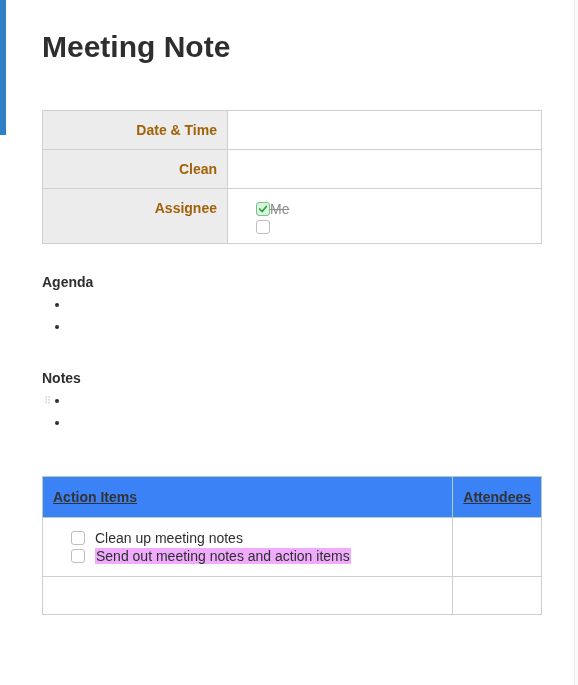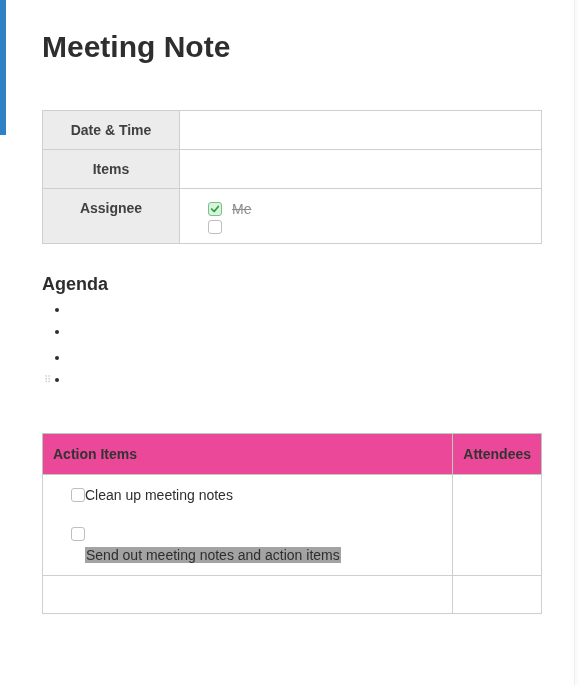--- a/index.html
+++ b/index.html
@@ -39,32 +39,31 @@
     border-collapse: collapse;
     font-size: 14px;
   }
   table.meta th, table.meta td {
     border: 1px solid #cfcfcf;
     padding: 11px 10px;
     vertical-align: top;
   }
   table.meta th {
     background: #ececec;
-    color: #404040;
-    font-weight: 700;
-    text-align: center;
-    width: 137px;
+    color: #a16207;
+    font-weight: 700;
+    text-align: right;
+    width: 185px;
   }
   .attendees-cell {
     padding: 9px 28px !important;
   }
   .attendee-row {
     display: flex;
     align-items: center;
-    gap: 10px;
     line-height: 22px;
     text-align: center;
   }
   .chk {
     width: 14px; height: 14px;
     border: 1px solid #bebebe;
     border-radius: 3px;
     background: #fff;
     cursor: pointer;
     display: inline-flex;
@@ -78,21 +77,21 @@
   }
   .chk.green svg { width: 10px; height: 10px; }
   .struck {
     text-decoration: line-through;
     color: #8b8b8b;
     font-size: 14px;
   }
 
   
   .section-h {
-    font-size: 18px;
+    font-size: 14px;
     font-weight: 700;
     margin: 30px 0 6px 0;
   }
   ul.bullets {
     margin: 4px 0 0 0;
     padding-left: 28px;
   }
   ul.bullets li {
     height: 22px;
     font-size: 14px;
@@ -114,53 +113,53 @@
   }
 
   
   table.actions {
     width: 100%;
     border-collapse: collapse;
     font-size: 14px;
     margin-top: 40px;
   }
   table.actions th {
-    background: #ec4899;
+    background: #3b82f6;
     color: #333;
     border: 1px solid #b7cdbc;
     padding: 12px 10px;
     text-align: left;
     font-weight: 700;
+    text-decoration: underline;
   }
   table.actions td {
     border: 1px solid #cfcfcf;
     padding: 10px 10px;
     vertical-align: top;
   }
   table.actions th.col-items {  }
   table.actions th.col-assignee { width: 82px; }
   .ai-line {
     display: flex;
     align-items: center;
-    gap: 0;
+    gap: 10px;
     margin: 2px 0;
     padding-left: 18px;
   }
   .ai-chk {
     width: 14px; height: 14px;
     border: 1px solid #bebebe;
     border-radius: 3px;
     background: #fff;
     cursor: pointer;
     flex-shrink: 0;
   }
   .hl {
-    background: #a3a3a3;
+    background: #f0abfc;
     padding: 0 1px;
-    margin-top: 42px;
   }
   .empty-row td { height: 38px; }
 
   .right-edge {
     position: absolute;
     right: 0; top: 0;
     width: 4px; height: 100%;
     background: #fafafa;
     box-shadow: inset 1px 0 0 #eee;
   }
@@ -174,21 +173,21 @@
 
     <h1 class="page-title">Meeting Note</h1>
 
     <table class="meta">
       <tbody>
           <tr>
         <th>Date &amp; Time</th>
         <td></td>
       </tr>
       <tr>
-        <th>Items</th>
+        <th>Clean</th>
         <td></td>
       </tr>
       <tr>
         <th>Assignee</th>
         <td class="attendees-cell">
           <div class="attendee-row">
             <span class="chk green">
               <svg viewBox="0 0 12 12">
                 <path d="M2 6 L5 9 L10 3" stroke="#2e9a3d" stroke-width="2" fill="none" stroke-linecap="round" stroke-linejoin="round"></path>
               </svg>
@@ -203,20 +202,21 @@
     </tbody>
       </table>
 
     <div class="section-h">Agenda</div>
     <ul class="bullets">
       <li></li>
       <li></li>
     </ul>
 
     <div class="notes-wrap">
+      <div class="section-h">Notes</div>
       <div class="drag-handle">⠿</div>
       <ul class="bullets">
         <li></li>
         <li></li>
       </ul>
     </div>
 
     <table class="actions">
       <tbody>
           <tr>

